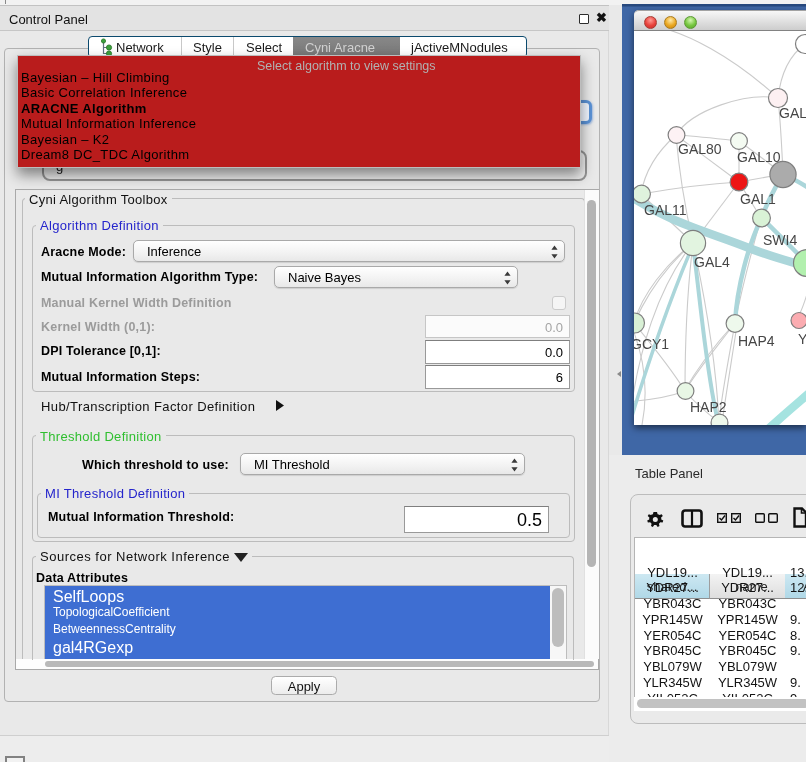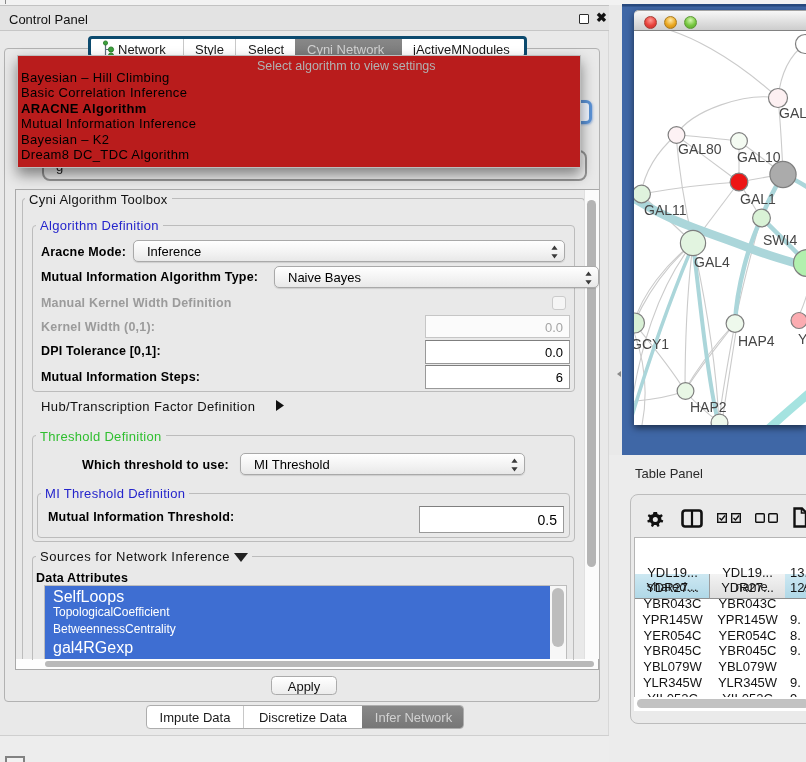--- a/index.html
+++ b/index.html
@@ -25,29 +25,29 @@
 
   <div class="abs" style="left:0;top:5px;width:609px;height:26px;background:#e3e3e3;border-top:1px solid #c2c2c2;border-bottom:1px solid #c6c6c6;box-sizing:border-box;"></div>
   <div class="abs" style="left:9px;top:12px;font-size:13px;color:#111;">Control Panel</div>
   <div class="abs" style="left:579px;top:14px;width:8px;height:8px;border:1.7px solid #2d2d2d;border-radius:1px;background:#fff;"></div>
   <div class="abs" style="left:596px;top:10px;font-size:13px;font-weight:bold;color:#111;">✖</div>
 
   <div class="abs" style="left:608px;top:31px;width:1px;height:704px;background:#d8d8d8;"></div>
 
   <div class="abs" style="left:4px;top:48px;width:596px;height:654px;border:1px solid #b2b2b2;border-radius:4px;box-sizing:border-box;"></div>
 
-  <div class="abs" style="left:88px;top:36px;width:439px;height:22px;background:#fff;border:3px solid #0c4a6e;border-radius:4px;box-sizing:border-box;overflow:hidden;">
+  <div class="abs" style="left:88px;top:36px;width:439px;height:22px;background:#fff;border:1px solid #0c4a6e;border-radius:4px;box-sizing:border-box;overflow:hidden;">
     <div class="abs" style="left:0;top:0;width:92px;height:22px;"></div>
     <div class="abs" style="left:92px;top:0;width:1px;height:22px;background:#c8c8c8;"></div>
     <div class="abs" style="left:144px;top:0;width:1px;height:22px;background:#c8c8c8;"></div>
     <div class="abs" style="left:204px;top:0;width:107px;height:22px;background:linear-gradient(#888,#757575);"></div>
     <div class="abs" style="left:27px;top:3px;font-size:13px;color:#1a1a1a;">Network</div>
     <div class="abs" style="left:104px;top:3px;font-size:13px;color:#1a1a1a;">Style</div>
     <div class="abs" style="left:157px;top:3px;font-size:13px;color:#1a1a1a;">Select</div>
-    <div class="abs" style="left:216px;top:3px;font-size:13px;color:#d2d2d2;">Cyni Network</div>
+    <div class="abs" style="left:216px;top:3px;font-size:13px;color:#d2d2d2;">Cyni Aracne</div>
     <div class="abs" style="left:322px;top:3px;font-size:13px;color:#1a1a1a;">jActiveMNodules</div>
     <svg class="abs" style="left:11px;top:1px;" width="14" height="18" viewBox="0 0 14 18">
       <path d="M3.5 4 L3.5 15.5 L8 15.5 M3.5 9.5 L8 9.5" stroke="#60707e" stroke-width="1.2" fill="none"></path>
       <circle cx="3.5" cy="3" r="2.1" fill="#3da23d" stroke="#257425" stroke-width="0.8"></circle>
       <circle cx="9" cy="9.5" r="2.6" fill="#3da23d" stroke="#257425" stroke-width="0.8"></circle>
       <circle cx="9" cy="15.5" r="2.6" fill="#3da23d" stroke="#257425" stroke-width="0.8"></circle>
     </svg>
   </div>
 
   <div class="abs" style="left:570px;top:100px;width:22px;height:24px;border-radius:6px;border:3px solid #5b92d6;background:#f0f6ff;box-sizing:border-box;box-shadow:1px 1px 2px rgba(90,140,210,0.5);"></div>
@@ -71,21 +71,21 @@
 
   <div class="lbl abs" style="left:41px;top:245px;">Aracne Mode:</div>
   <div class="combo" style="left:133px;top:240px;width:432px;height:22px;box-sizing:border-box;">
     <div class="ct">Inference</div>
     <svg class="arr" viewBox="0 0 9 18">
         <path d="M4.5 2.5 L7.6 6.8 L1.4 6.8 Z M4.5 15.5 L7.6 11.2 L1.4 11.2 Z" fill="#3a3a3a"></path>
       </svg>
   </div>
 
   <div class="lbl abs" style="left:41px;top:270px;">Mutual Information Algorithm Type:</div>
-  <div class="combo" style="left:274px;top:266px;width:325px;height:22px;box-sizing:border-box;">
+  <div class="combo" style="left:274px;top:266px;width:244px;height:22px;box-sizing:border-box;">
     <div class="ct">Naive Bayes</div>
     <svg class="arr" viewBox="0 0 9 18">
         <path d="M4.5 2.5 L7.6 6.8 L1.4 6.8 Z M4.5 15.5 L7.6 11.2 L1.4 11.2 Z" fill="#3a3a3a"></path>
       </svg>
   </div>
 
   <div class="lbl dis abs" style="left:41px;top:296px;">Manual Kernel Width Definition</div>
   <div class="abs" style="left:552px;top:296px;width:12px;height:12px;border:1px solid #cbcbcb;border-radius:3px;background:#f5f5f5;"></div>
 
   <div class="lbl dis abs" style="left:41px;top:320px;">Kernel Width (0,1):</div>
@@ -116,47 +116,40 @@
     <div class="ct">MI Threshold</div>
     <svg class="arr" viewBox="0 0 9 18">
         <path d="M4.5 2.5 L7.6 6.8 L1.4 6.8 Z M4.5 15.5 L7.6 11.2 L1.4 11.2 Z" fill="#3a3a3a"></path>
       </svg>
   </div>
 
   <div class="tbox" style="left:37px;top:493px;width:531px;height:43px;"></div>
   <div class="ttl" style="left:41px;top:487px;color:#2525cc;">MI Threshold Definition</div>
 
   <div class="lbl abs" style="left:48px;top:510px;">Mutual Information Threshold:</div>
-  <div class="field" style="left:419px;top:506px;width:143px;height:25px;font-size:14px;">
+  <div class="field" style="left:404px;top:506px;width:143px;height:25px;font-size:18px;">
       <span>0.5</span>
     </div>
 
   <div class="tbox" style="left:32px;top:556px;width:540px;height:103px;border-bottom:none;border-radius:4px 4px 0 0;"></div>
   <div class="ttl" style="left:36px;top:550px;color:#111;letter-spacing:0.5px;">Sources for Network Inference <span style="display:inline-block;width:0;height:0;border-left:7px solid transparent;border-right:7px solid transparent;border-top:9px solid #222;vertical-align:middle;"></span></div>
 
   <div class="lbl abs" style="left:36px;top:571px;">Data Attributes</div>
   <div class="abs" style="left:44px;top:585px;width:523px;height:74px;border:1px solid #bdbdbd;border-bottom:none;background:#fff;box-sizing:border-box;overflow:hidden;">
     <div class="abs" style="left:0;top:0;width:505px;height:73px;background:#3e6ed2;"></div>
     <div class="abs" style="left:8px;top:2px;font-size:16px;color:#fff;">SelfLoops</div>
     <div class="abs" style="left:8px;top:19px;font-size:12px;color:#fff;">TopologicalCoefficient</div>
     <div class="abs" style="left:8px;top:36px;font-size:12px;color:#fff;">BetweennessCentrality</div>
     <div class="abs" style="left:8px;top:53px;font-size:16px;color:#fff;">gal4RGexp</div>
     <div class="abs" style="left:505px;top:0;width:16px;height:73px;background:#f7f7f7;"></div>
     <div class="abs" style="left:507px;top:2px;width:12px;height:59px;background:#bdbdbd;border-radius:6px;"></div>
   </div>
 
   <div class="abs" style="left:271px;top:676px;width:66px;height:19px;border:1px solid #ababab;border-radius:4.5px;background:linear-gradient(#ffffff,#ececec);box-sizing:border-box;text-align:center;"><span style="font-size:13px;color:#111;line-height:17px;">Apply</span></div>
 
-  <div class="abs" style="left:146px;top:705px;width:318px;height:24px;background:#fff;border:1px solid #adadad;border-radius:4px;box-sizing:border-box;overflow:hidden;">
-    <div class="abs" style="left:96px;top:0;width:1px;height:24px;background:#c8c8c8;"></div>
-    <div class="abs" style="left:215px;top:0;width:103px;height:24px;background:linear-gradient(#888,#757575);"></div>
-    <div class="abs" style="left:0;top:4px;width:96px;text-align:center;font-size:13px;color:#1a1a1a;">Impute Data</div>
-    <div class="abs" style="left:97px;top:4px;width:118px;text-align:center;font-size:13px;color:#1a1a1a;">Discretize Data</div>
-    <div class="abs" style="left:215px;top:4px;width:103px;text-align:center;font-size:13px;color:#d2d2d2;">Infer Network</div>
-  </div>
 
   <div class="abs" style="left:0;top:735px;width:609px;height:1px;background:#cfcfcf;"></div>
   <div class="abs" style="left:0;top:736px;width:609px;height:26px;background:#ededed;"></div>
   <div class="abs" style="left:5px;top:756px;width:16px;height:12px;border:2px solid #828282;background:#f2f2f2;"></div>
 
   <div class="abs" style="left:17px;top:55px;width:562px;height:111px;background:#b91c1c;border:1px solid #bdbdbd;box-shadow:0 7px 13px rgba(0,0,0,0.45);z-index:10;">
     <div class="abs" style="left:239px;top:3px;font-size:12.5px;color:#b2b2b2;">Select algorithm to view settings</div>
     <div class="abs" style="left:3px;top:14px;font-size:13px;color:#000;line-height:15.4px;white-space:nowrap;letter-spacing:0.35px;">Bayesian – Hill Climbing<br>Basic Correlation Inference<br><b>ARACNE Algorithm</b><br>Mutual Information Inference<br>Bayesian – K2<br>Dream8 DC_TDC Algorithm</div>
   </div>
 

